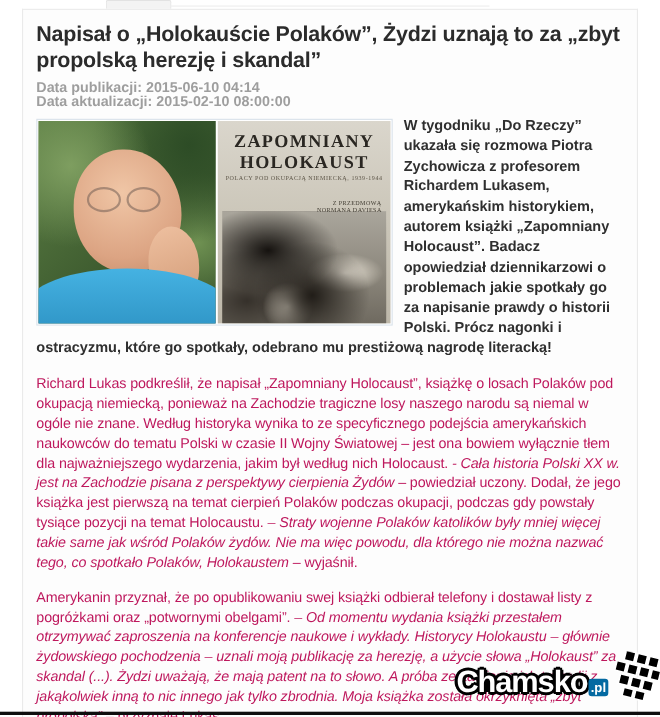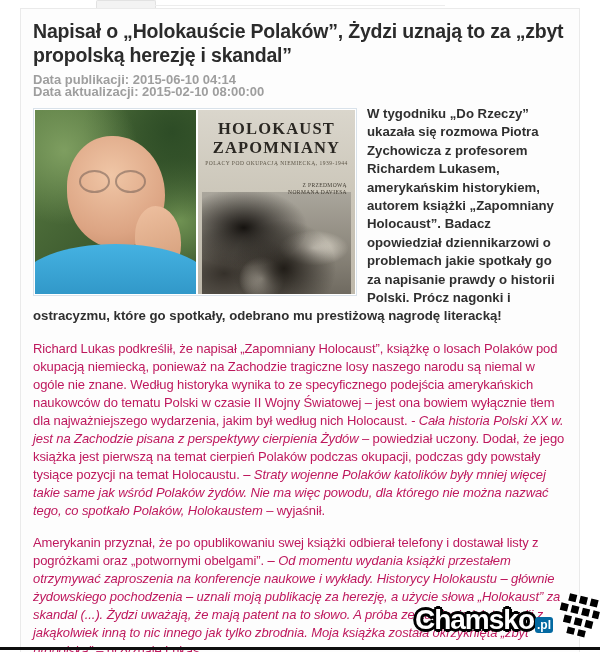--- a/index.html
+++ b/index.html
@@ -113,22 +113,22 @@
       <div class="photo">
         <div class="hair"></div>
         <div class="face"></div>
         <div class="glass left"></div>
         <div class="glass right"></div>
         <div class="hand"></div>
         <div class="shirt"></div>
       </div>
       <div class="cover">
         <div class="cover-title">
+          <div>ZAPOMNIANY</div>
           <div>HOLOKAUST</div>
-          <div>ZAPOMNIANY</div>
         </div>
         <div class="cover-sub">POLACY POD OKUPACJĄ NIEMIECKĄ, 1939-1944</div>
         <div class="cover-foreword">Z PRZEDMOWĄ NORMANA DAVIESA</div>
         <div class="cover-photo"></div>
       </div>
     </figure>
 
     <p class="lead">W tygodniku „Do Rzeczy” ukazała się rozmowa Piotra Zychowicza z profesorem Richardem Lukasem, amerykańskim historykiem, autorem książki „Zapomniany Holocaust”. Badacz opowiedział dziennikarzowi o problemach jakie spotkały go za napisanie prawdy o historii Polski. Prócz nagonki i ostracyzmu, które go spotkały, odebrano mu prestiżową nagrodę literacką!</p>
 
     <p class="bodytext"><span>Richard Lukas podkreślił, że napisał „Zapomniany Holocaust”, książkę o losach Polaków pod okupacją niemiecką, ponieważ na Zachodzie tragiczne losy naszego narodu są niemal w ogóle nie znane. Według historyka wynika to ze specyficznego podejścia amerykańskich naukowców do tematu Polski w czasie II Wojny Światowej – jest ona bowiem wyłącznie tłem dla najważniejszego wydarzenia, jakim był według nich Holocaust. </span><em>- Cała historia Polski XX w. jest na Zachodzie pisana z perspektywy cierpienia Żydów</em><span> – powiedział uczony. Dodał, że jego książka jest pierwszą na temat cierpień Polaków podczas okupacji, podczas gdy powstały tysiące pozycji na temat Holocaustu. </span><em>– Straty wojenne Polaków katolików były mniej więcej takie same jak wśród Polaków żydów. Nie ma więc powodu, dla którego nie można nazwać tego, co spotkało Polaków, Holokaustem</em><span> – wyjaśnił.</span></p>

